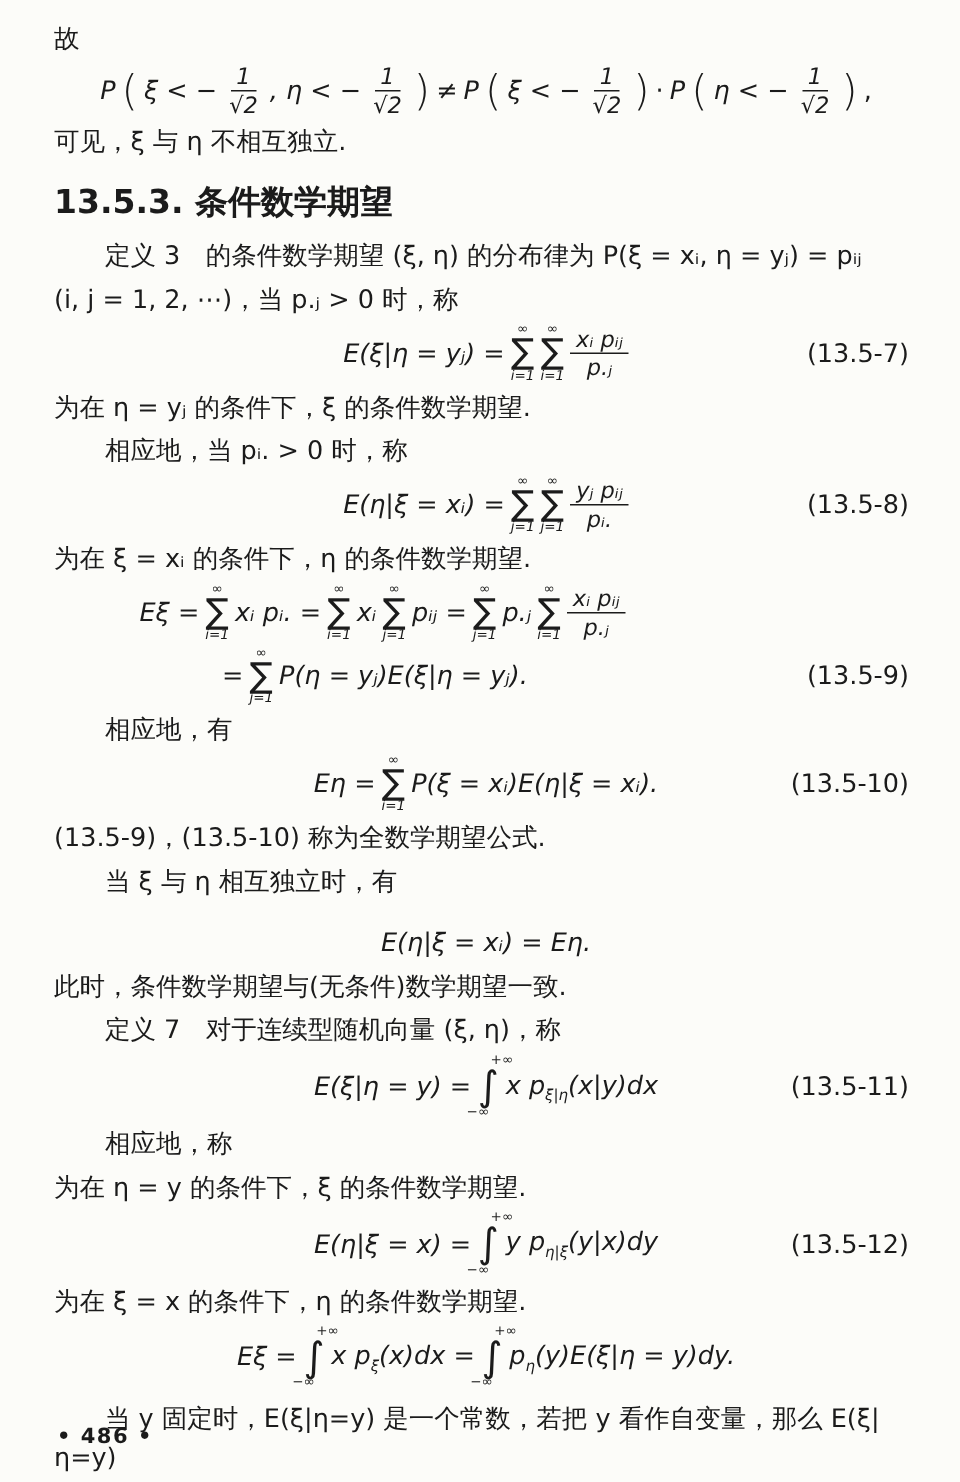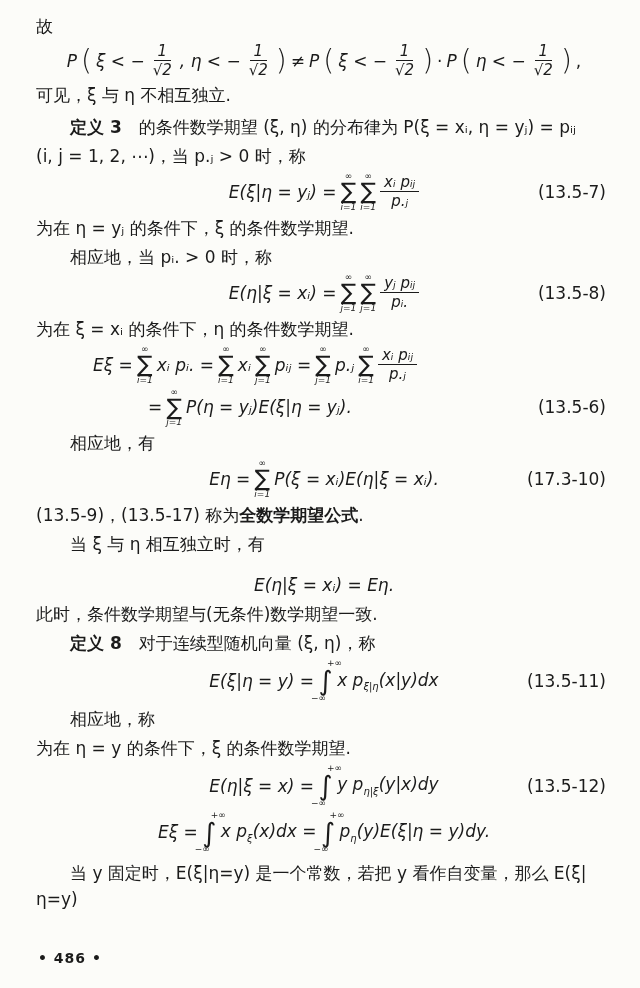--- a/index.html
+++ b/index.html
@@ -5,21 +5,21 @@
   html,body{margin:0;padding:0;background:#e8e8e4;}
   .page{
     width:640px;height:988px;box-sizing:border-box;position:relative;
     background:#fcfcf9;color:#1b1b1b;overflow:hidden;
     font-family:"DejaVu Sans","DejaVu Serif",sans-serif;
     font-size:17px;
     padding:10px 28px 0 36px;
   }
   .line{line-height:26px;margin-top:3px;}
   .ind{text-indent:2em;}
-  .bold{font-weight:bold;margin-top:48px;}
+  .bold{font-weight:normal;margin-top:48px;}
   .heading{font-size:22px;font-weight:bold;line-height:32px;margin-top:12px;}
   .it{font-style:italic;}
   .eqrow{display:flex;align-items:center;justify-content:center;position:relative;margin-top:3px;min-height:34px;}
   .eqrow>*{margin:0 2px;}
   .eqrow.left{justify-content:flex-start;}
   .pl55{padding-left:55px;}
   .pl110{padding-left:110px;}
   .tag{position:absolute;right:4px;font-style:normal;}
   .sum{display:inline-flex;flex-direction:column;align-items:center;line-height:1;font-style:normal;}
   .sum .lim{font-size:9px;font-style:italic;}
@@ -74,20 +74,21 @@
     <span class="frac">
         <span class="num">1</span>
         <span class="den">√2</span>
       </span>
     <span class="bp">)</span>
     <span>,</span>
   </div>
 
   <div class="line">可见，ξ 与 η 不相互独立.</div>
 
+  <div class="heading">13.5.3. 条件数学期望</div>
 
   <div class="line ind mt6"><span class="bold">定义 3</span><span>　的条件数学期望 (ξ, η) 的分布律为 P(ξ = xᵢ, η = yⱼ) = pᵢⱼ</span></div>
   <div class="line">(i, j = 1, 2, ⋯)，当 p.ⱼ &gt; 0 时，称</div>
 
   <div class="eqrow">
     <span class="it">E(ξ|η = yⱼ) =</span>
     <span class="sum">
         <span class="lim">∞</span>
         <span class="sig">∑</span>
         <span class="lim">i=1</span>
@@ -166,46 +167,46 @@
   </div>
 
   <div class="eqrow left pl110">
     <span class="it">=</span>
     <span class="sum">
         <span class="lim">∞</span>
         <span class="sig">∑</span>
         <span class="lim">j=1</span>
       </span>
     <span class="it">P(η = yⱼ)E(ξ|η = yⱼ).</span>
-    <span class="tag">(13.5-6)</span>
+    <span class="tag">(13.5-9)</span>
   </div>
 
   <div class="line ind">相应地，有</div>
 
   <div class="eqrow">
     <span class="it">Eη =</span>
     <span class="sum">
         <span class="lim">∞</span>
         <span class="sig">∑</span>
         <span class="lim">i=1</span>
       </span>
     <span class="it">P(ξ = xᵢ)E(η|ξ = xᵢ).</span>
-    <span class="tag">(17.3-10)</span>
-  </div>
-
-  <div class="line"><span>(13.5-9)，(13.5-17) 称为</span><span class="bold">全数学期望公式</span><span>.</span></div>
+    <span class="tag">(13.5-10)</span>
+  </div>
+
+  <div class="line"><span>(13.5-9)，(13.5-10) 称为</span><span class="bold">全数学期望公式</span><span>.</span></div>
   <div class="line ind">当 ξ 与 η 相互独立时，有</div>
 
   <div class="eqrow" style="min-height:26px;margin-top:15px">
     <span class="it">E(η|ξ = xᵢ) = Eη.</span>
   </div>
 
   <div class="line">此时，条件数学期望与(无条件)数学期望一致.</div>
 
-  <div class="line ind"><span class="bold">定义 8</span><span>　对于连续型随机向量 (ξ, η)，称</span></div>
+  <div class="line ind"><span class="bold">定义 7</span><span>　对于连续型随机向量 (ξ, η)，称</span></div>
 
   <div class="eqrow">
     <span class="it">E(ξ|η = y) =</span>
     <span class="intg">
         <span class="lim top">+∞</span>
         <span class="sig">∫</span>
         <span class="lim bot">−∞</span>
       </span>
     <span class="it"><span>x p</span><sub>ξ|η</sub><span>(x|y)dx</span></span>
     <span class="tag">(13.5-11)</span>
@@ -218,20 +219,21 @@
     <span class="it">E(η|ξ = x) =</span>
     <span class="intg">
         <span class="lim top">+∞</span>
         <span class="sig">∫</span>
         <span class="lim bot">−∞</span>
       </span>
     <span class="it"><span>y p</span><sub>η|ξ</sub><span>(y|x)dy</span></span>
     <span class="tag">(13.5-12)</span>
   </div>
 
+  <div class="line">为在 ξ = x 的条件下，η 的条件数学期望.</div>
 
   <div class="eqrow">
     <span class="it">Eξ =</span>
     <span class="intg">
         <span class="lim top">+∞</span>
         <span class="sig">∫</span>
         <span class="lim bot">−∞</span>
       </span>
     <span class="it"><span>x p</span><sub>ξ</sub><span>(x)dx =</span></span>
     <span class="intg">

